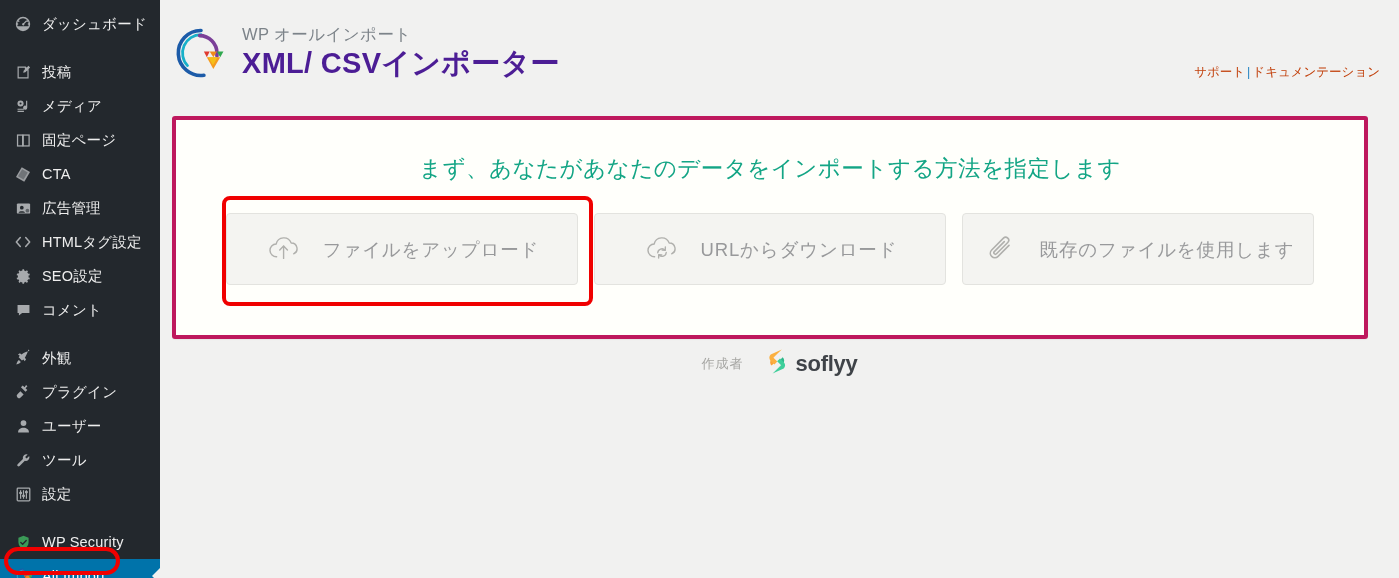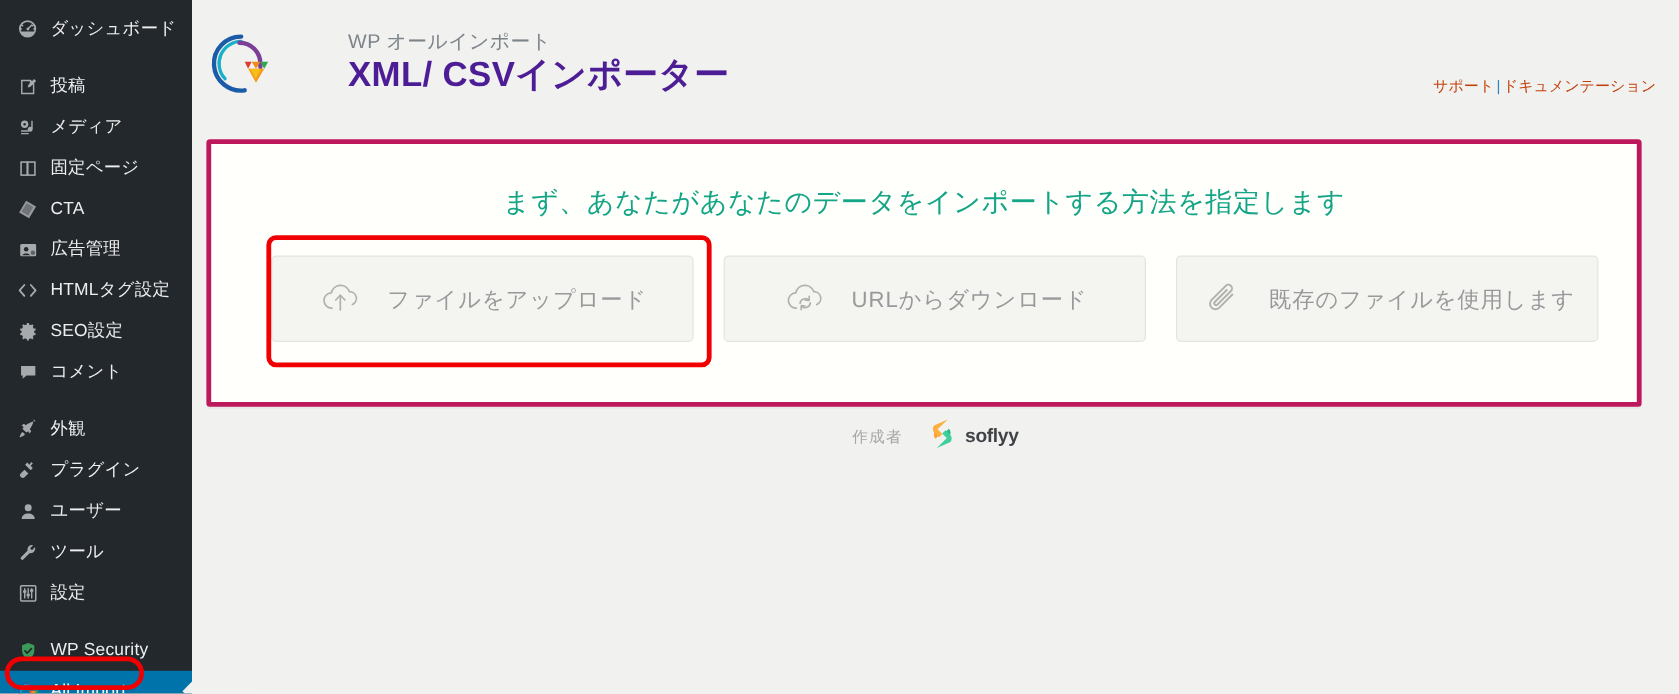--- a/index.html
+++ b/index.html
@@ -82,21 +82,20 @@
     position: relative;
     overflow: hidden;
   }
 
   .header {
     display: flex;
     align-items: flex-start;
     padding: 22px 4px 0 12px;
     position: relative;
     height: 99px;
-    gap: 48px;
   }
   .logo-mark { width: 58px; height: 58px; margin-right: 10px; flex: none; margin-top: 2px;}
   .titles { display: flex; flex-direction: column; justify-content: center; }
   .supertitle {
     color: #7c8389;
     font-size: 16.5px;
     letter-spacing: .4px;
     margin: 2px 0 1px 2px;
     font-weight: 400;
   }
@@ -137,21 +136,21 @@
     font-size: 22.5px;
     font-weight: 400;
     margin-top: 33px;
     letter-spacing: .5px;
   }
 
   .choices {
     display: flex;
     margin-top: 29px;
     padding-left: 50px;
-    gap: 25px;
+    gap: 16px;
   }
   .choice {
     width: 352px;
     height: 72px;
     background: #f4f4f1;
     border: 1px solid #e3e3df;
     border-radius: 4px;
     display: flex;
     align-items: center;
     justify-content: center;
@@ -191,21 +190,21 @@
     gap: 20px;
   }
   .credit .by {
     color: #a6a6a3;
     font-size: 13px;
     letter-spacing: 1px;
   }
   .credit .soflyy-wrap { display: flex; align-items: center; gap: 6px; }
   .credit .soflyy-name {
     color: #3f4348;
-    font-size: 16px;
+    font-size: 22px;
     font-weight: bold;
     letter-spacing: -0.3px;
   }
 </style>
 </head>
 <body>
 
 <div class="app">
 
   <nav class="sidebar">

